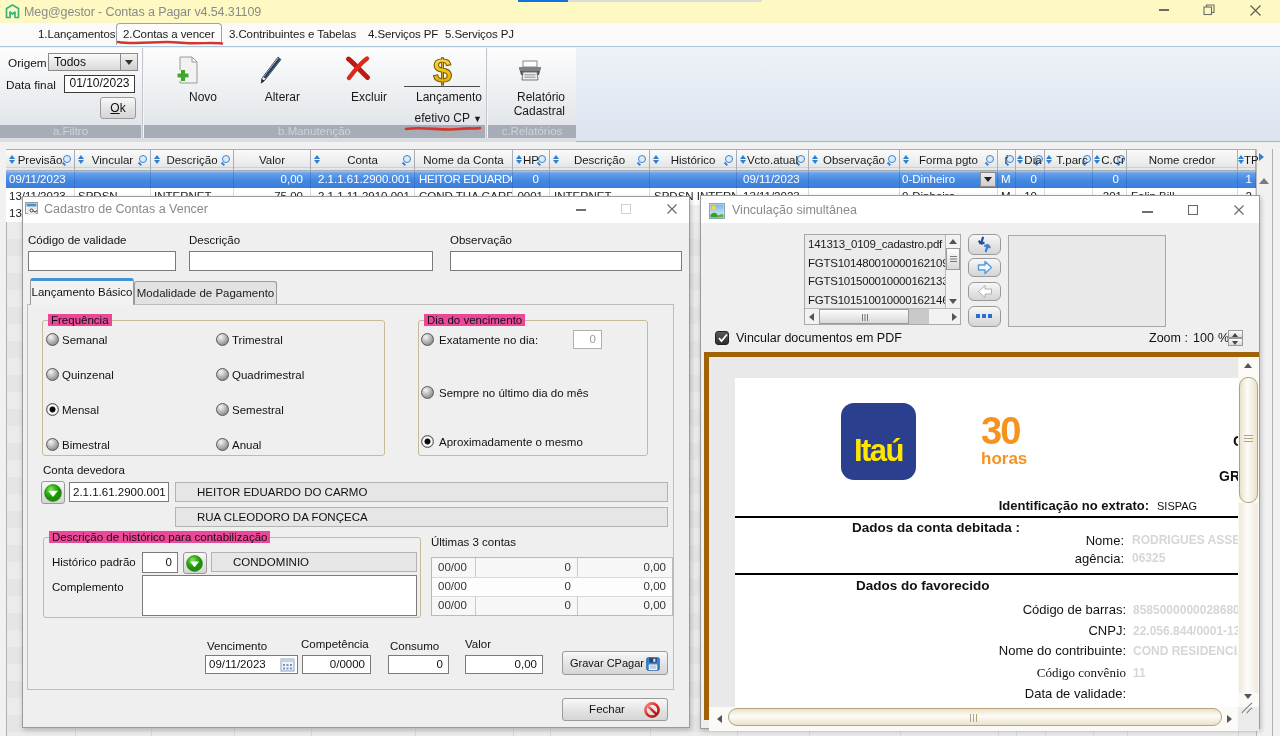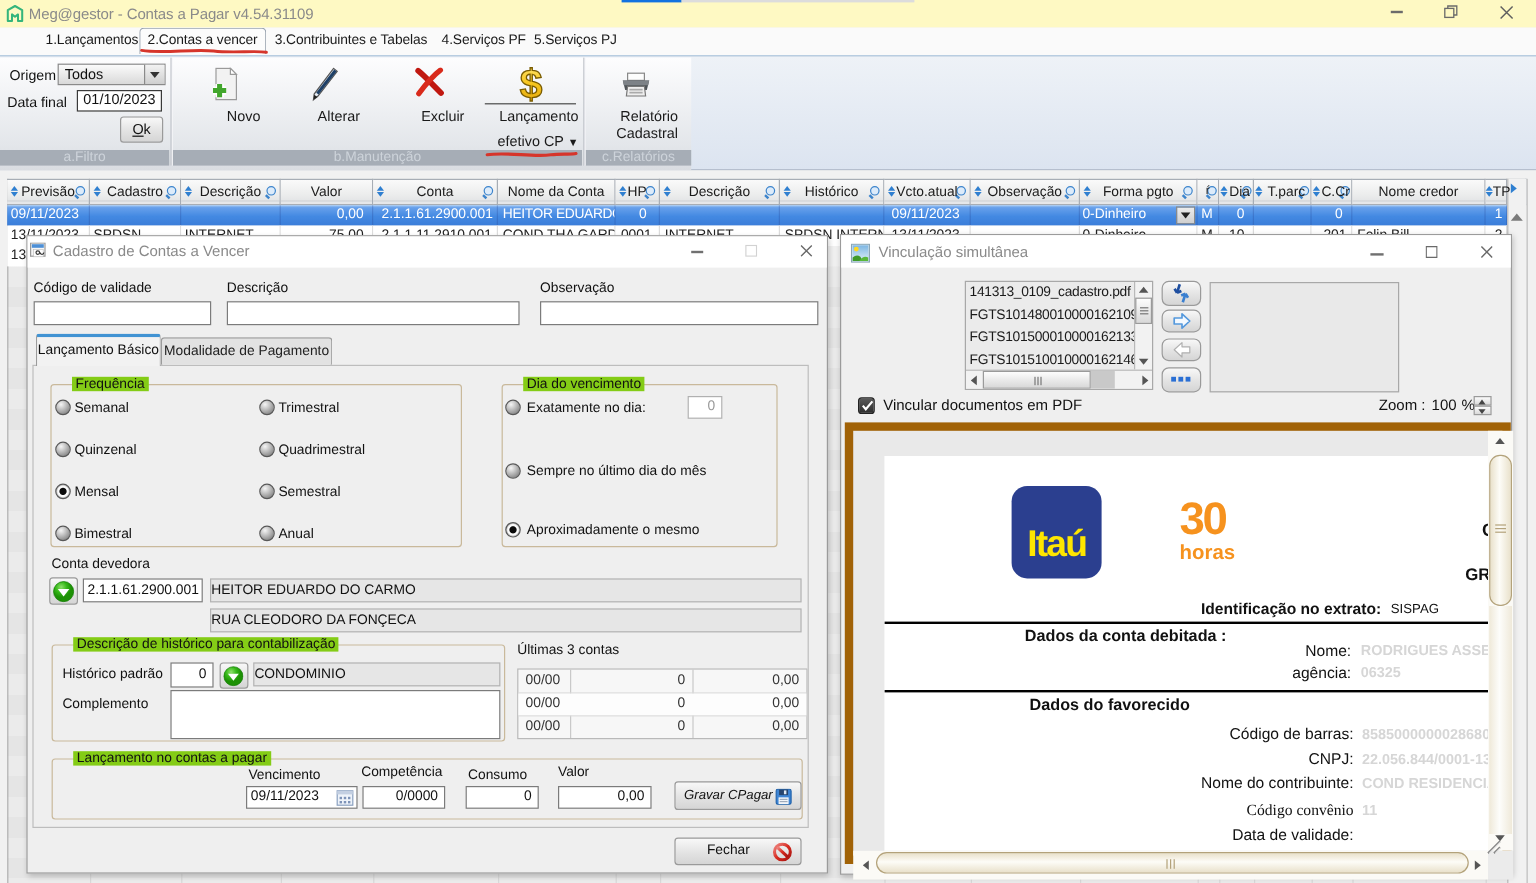--- a/index.html
+++ b/index.html
@@ -32,23 +32,23 @@
 .sort:after{content:"";position:absolute;left:0;bottom:0;border-left:3px solid transparent;border-right:3px solid transparent;border-top:4px solid #2f7fd0;}
 .mag{display:inline-block;position:absolute;right:2px;top:5px;width:11px;height:11px;}
 .mag:before{content:"";position:absolute;right:1px;top:0px;width:6px;height:6px;border:1.5px solid #3c84cc;border-radius:50%;background:#dcebfa;}
 .mag:after{content:"";position:absolute;left:1px;bottom:1px;width:4px;height:1.8px;background:#3c84cc;transform:rotate(45deg);}
 
 .dialog{position:absolute;background:#efefef;border:1px solid #9b9b9b;box-shadow:1px 2px 5px rgba(0,0,0,.22);}
 .dtitle{position:absolute;left:0;top:0;width:100%;height:26px;background:#fff;}
 .dtext{position:absolute;font-size:12.5px;color:#8a8a8a;top:5px;}
 .label{position:absolute;font-size:11.5px;color:#111;white-space:nowrap;text-align:center;}
 .input{position:absolute;background:#fff;border:1px solid #7b7b7b;font-size:11.5px;color:#111;line-height:18px;padding:0 5px;white-space:nowrap;}
-.ro{position:absolute;background:#e6e6e6;border:1px solid #b3b3b3;font-size:11.5px;color:#111;line-height:18px;padding:0 0;white-space:nowrap;overflow:hidden;}
+.ro{position:absolute;background:#e6e6e6;border:1px solid #b3b3b3;font-size:11.5px;color:#111;line-height:18px;padding:0 21px;white-space:nowrap;overflow:hidden;}
 .group{position:absolute;border:1px solid #c9b99b;border-radius:3px;}
-.glabel{position:absolute;top:-7px;left:5px;background:#84cc16;padding:0 3px;font-size:11.5px;color:#111;white-space:nowrap;margin-left:12px;}
+.glabel{position:absolute;top:-7px;left:5px;background:#ec4899;padding:0 3px;font-size:11.5px;color:#111;white-space:nowrap;}
 .radio{position:absolute;width:13px;height:13px;border-radius:50%;border:1px solid #585858;background:radial-gradient(circle at 35% 28%,#f5f5f5,#c2c2c2 38%,#939393 72%,#858585);}
 .radio.sel{background:radial-gradient(circle at 50% 50%,#0a0a0a 0 2.6px,#fafafa 3.4px 4.4px,#cfcfcf 5px,#8a8a8a);}
 .btn{position:absolute;background:linear-gradient(#f8f8f8,#e3e3e3 55%,#d5d5d5);border:1px solid #9a9a9a;border-radius:3px;font-size:11.5px;color:#111;}
 svg{display:block;}
 </style></head>
 <body>
 <div id="titlebar">
   <div class="ab" style="left:518px;top:0;width:50px;height:2px;background:#1272e0;"></div>
   <div class="ab" style="left:568px;top:0;width:194px;height:2px;background:#dcdcdc;"></div>
   <svg class="ab" style="left:5px;top:4px" width="15" height="15" viewBox="0 0 15 15">
@@ -155,21 +155,21 @@
     <div class="gcol" style="left:998px"></div>
     <div class="gcol" style="left:1016px"></div>
     <div class="gcol" style="left:1045px"></div>
     <div class="gcol" style="left:1093px"></div>
     <div class="gcol" style="left:1127px"></div>
     <div class="gcol" style="left:1238px"></div>
   <div class="ab" style="left:6px;top:7px;width:1px;height:587px;background:#b0b0b0;"></div>
   <div class="ab" style="left:1272px;top:7px;width:1px;height:587px;background:#b0b0b0;"></div>
 
   <div class="gh" style="left:6px;width:69px;"><span class="sort"></span><span class="t">Previsão</span><span class="mag"></span></div>
-  <div class="gh" style="left:75px;width:76px;"><span class="sort"></span><span class="t">Cadastro</span><span class="mag"></span></div>
+  <div class="gh" style="left:75px;width:76px;"><span class="sort"></span><span class="t">Vincular</span><span class="mag"></span></div>
   <div class="gh" style="left:151px;width:83px;"><span class="sort"></span><span class="t">Descrição</span><span class="mag"></span></div>
   <div class="gh" style="left:234px;width:77px;"><span class="t">Valor</span></div>
   <div class="gh" style="left:311px;width:104px;"><span class="sort"></span><span class="t">Conta</span><span class="mag"></span></div>
   <div class="gh" style="left:415px;width:98px;"><span class="t">Nome da Conta</span></div>
   <div class="gh" style="left:513px;width:37px;"><span class="sort"></span><span class="t">HP</span><span class="mag"></span></div>
   <div class="gh" style="left:550px;width:100px;"><span class="sort"></span><span class="t">Descrição</span><span class="mag"></span></div>
   <div class="gh" style="left:650px;width:87px;"><span class="sort"></span><span class="t">Histórico</span><span class="mag"></span></div>
   <div class="gh" style="left:737px;width:72px;"><span class="sort"></span><span class="t">Vcto.atual</span><span class="mag"></span></div>
   <div class="gh" style="left:809px;width:91px;"><span class="sort"></span><span class="t">Observação</span><span class="mag"></span></div>
   <div class="gh" style="left:900px;width:98px;"><span class="sort"></span><span class="t">Forma pgto</span><span class="mag"></span></div>
@@ -330,23 +330,20 @@
       <div class="ab" style="left:6px;top:22px;font-size:11.5px;color:#333;">00/00</div>
       <div class="ab" style="left:6px;top:41px;font-size:11.5px;color:#333;">00/00</div>
     <div class="ab" style="left:44px;top:3px;width:95px;text-align:right;font-size:11.5px;color:#333;">0</div>
       <div class="ab" style="left:44px;top:22px;width:95px;text-align:right;font-size:11.5px;color:#333;">0</div>
       <div class="ab" style="left:44px;top:41px;width:95px;text-align:right;font-size:11.5px;color:#333;">0</div>
     <div class="ab" style="left:146px;top:3px;width:88px;text-align:right;font-size:11.5px;color:#333;">0,00</div>
       <div class="ab" style="left:146px;top:22px;width:88px;text-align:right;font-size:11.5px;color:#333;">0,00</div>
       <div class="ab" style="left:146px;top:41px;width:88px;text-align:right;font-size:11.5px;color:#333;">0,00</div>
   </div>
 
-  <div class="group" style="left:20px;top:435px;width:626px;height:51px;">
-      <div class="glabel">Lançamento no contas a pagar</div>
-    </div>
   <div class="label" style="left:184px;top:443px;">Vencimento</div>
   <div class="label" style="left:278px;top:441px;">Competência</div>
   <div class="label" style="left:367px;top:443px;">Consumo</div>
   <div class="label" style="left:442px;top:441px;">Valor</div>
   <div class="input" style="left:182px;top:458px;width:93px;height:19px;line-height:17px;padding:0 3px;">09/11/2023
      <svg class="ab" style="right:2px;top:1px" width="15" height="15" viewBox="0 0 15 15">
         <rect x="1" y="2" width="13" height="12" fill="#eef3fa" stroke="#8aa0c0"></rect>
         <rect x="1" y="2" width="13" height="3" fill="#c3cfe2"></rect>
         <g fill="#7d93b8">
           <rect x="3" y="7" width="2" height="2"></rect>
@@ -354,21 +351,21 @@
           <rect x="10" y="7" width="2" height="2"></rect>
           <rect x="3" y="10.5" width="2" height="2"></rect>
           <rect x="6.5" y="10.5" width="2" height="2"></rect>
           <rect x="10" y="10.5" width="2" height="2"></rect>
         </g>
       </svg>
   </div>
   <div class="input" style="left:279px;top:458px;width:69px;height:19px;line-height:17px;text-align:right;">0/0000</div>
   <div class="input" style="left:365px;top:458px;width:61px;height:19px;line-height:17px;text-align:right;">0</div>
   <div class="input" style="left:442px;top:458px;width:78px;height:19px;line-height:17px;text-align:right;">0,00</div>
-  <div class="btn" style="left:539px;top:454px;width:106px;height:24px;line-height:22px;padding-left:7px;font-size:11px;white-space:nowrap;font-style:italic;">Gravar CPagar
+  <div class="btn" style="left:539px;top:454px;width:106px;height:24px;line-height:22px;padding-left:7px;font-size:11px;white-space:nowrap;">Gravar CPagar
      <svg class="ab" style="right:7px;top:5px" width="14" height="14" viewBox="0 0 15 15">
        <rect x="0.8" y="0.8" width="13.4" height="13.4" rx="1.5" fill="#3e85d4" stroke="#1d5fa8"></rect>
        <rect x="3.5" y="1" width="8" height="5" fill="#27456e"></rect>
         <rect x="7.8" y="1.8" width="2.2" height="3.4" fill="#dfe8f2"></rect>
        <rect x="3" y="8" width="9" height="6" fill="#f2f5f9"></rect>
         <rect x="4" y="9.3" width="7" height="1" fill="#9aa7b8"></rect>
         <rect x="4" y="11.3" width="7" height="1" fill="#9aa7b8"></rect>
      </svg>
   </div>
   <div class="btn" style="left:539px;top:501px;width:106px;height:23px;line-height:21px;text-align:center;">Fechar&nbsp;&nbsp;&nbsp;&nbsp;&nbsp;
@@ -456,21 +453,21 @@
   <div class="ab" style="left:448px;top:135px;font-size:12.5px;">Zoom :</div>
     <div class="ab" style="left:492px;top:135px;font-size:12.5px;">100</div>
     <div class="ab" style="left:517px;top:135px;font-size:12.5px;">%</div>
   <div class="ab" style="left:527px;top:134px;width:15px;height:16px;">
     <div class="ab" style="left:0;top:0;width:15px;height:8px;background:linear-gradient(#fcfcfc,#d9d9d9);border:1px solid #9a9a9a;"></div>
     <div class="ab" style="left:4px;top:2.5px;border-left:3.5px solid transparent;border-right:3.5px solid transparent;border-bottom:4px solid #444;"></div>
     <div class="ab" style="left:0;top:8px;width:15px;height:8px;background:linear-gradient(#fcfcfc,#d9d9d9);border:1px solid #9a9a9a;"></div>
     <div class="ab" style="left:4px;top:10.5px;border-left:3.5px solid transparent;border-right:3.5px solid transparent;border-top:4px solid #444;"></div>
   </div>
 
-  <div class="ab" style="left:3px;top:156px;width:555px;height:368px;border:7px solid #a16207;background:#e9e9e9;">
+  <div class="ab" style="left:3px;top:156px;width:555px;height:368px;border:5px solid #a16207;background:#e9e9e9;">
 
     <div class="ab" style="left:26px;top:21px;width:503px;height:329px;background:#fff;overflow:hidden;">
       <div class="ab" style="left:106px;top:25px;width:75px;height:77px;background:#2b3f8f;border-radius:13px;"></div>
       <div class="ab" style="left:108px;top:55px;width:71px;text-align:center;font-size:31px;font-weight:bold;color:#ffe600;letter-spacing:-1.5px;">Itaú</div>
       <div class="ab" style="left:246px;top:32px;font-size:38px;font-weight:bold;color:#f6921e;letter-spacing:-2px;">30</div>
       <div class="ab" style="left:246px;top:71px;font-size:17px;font-weight:bold;color:#f6921e;">horas</div>
       <div class="ab" style="left:498px;top:54px;font-size:15px;font-weight:bold;">C</div>
       <div class="ab" style="left:484px;top:90px;font-size:14px;font-weight:bold;">GR</div>
       <div class="ab" style="left:114px;top:120px;width:300px;text-align:right;font-size:13px;font-weight:bold;">Identificação no extrato:</div>
       <div class="ab" style="left:422px;top:122px;font-size:11px;">SISPAG</div>

